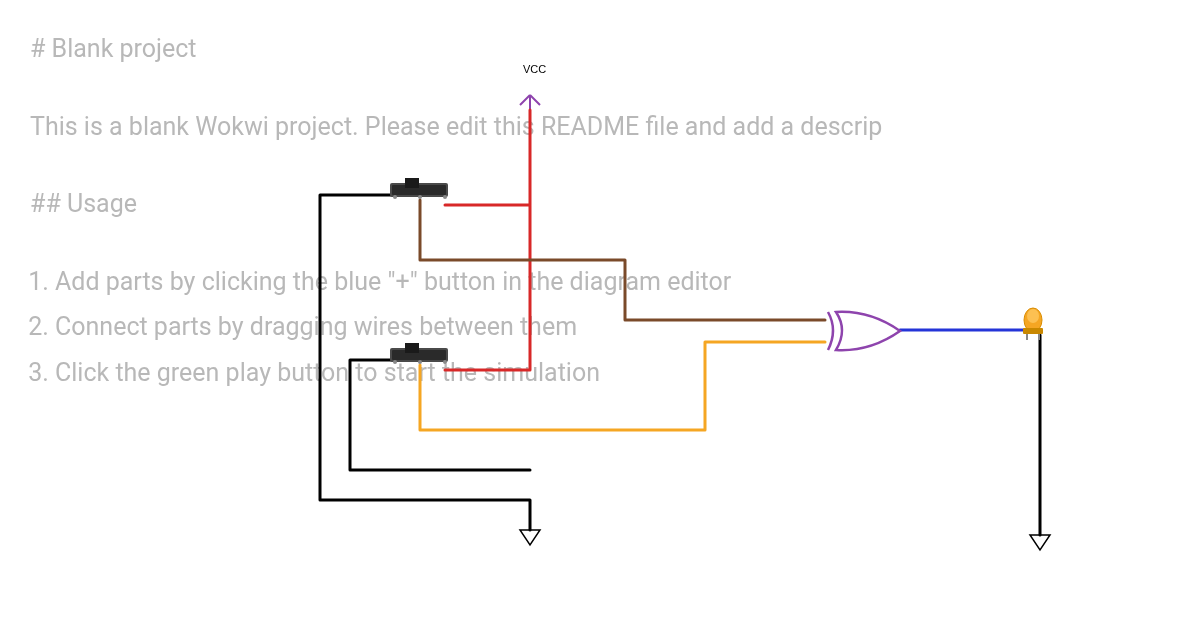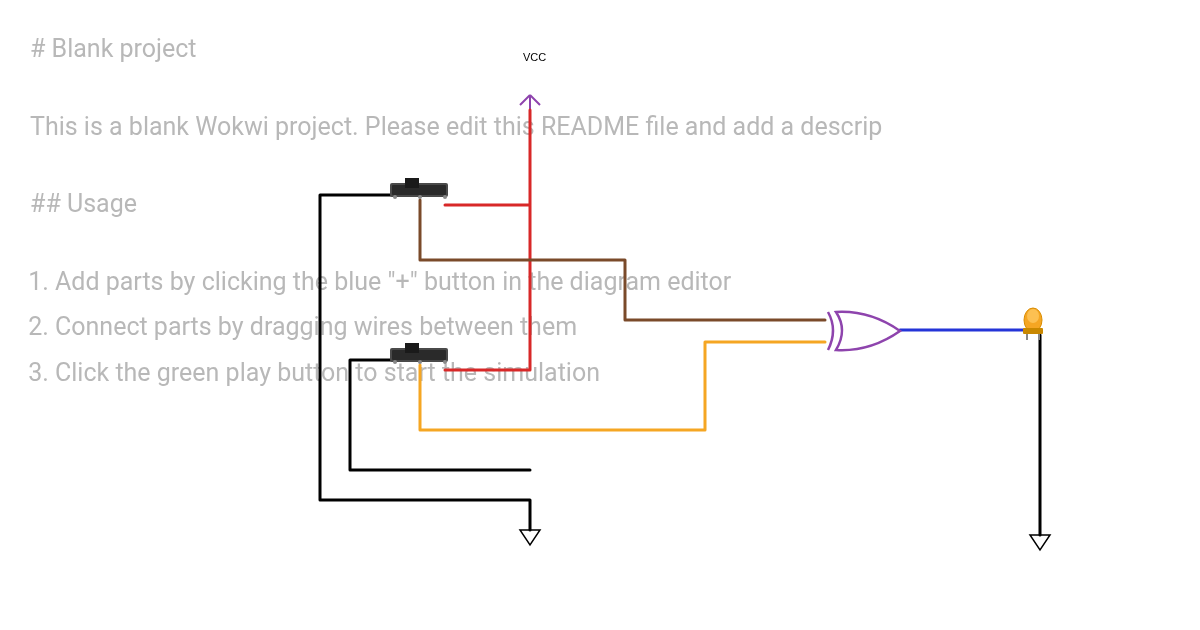--- a/index.html
+++ b/index.html
@@ -68,21 +68,21 @@
   <h1># Blank project</h1>
   <p>This is a blank Wokwi project. Please edit this README file and add a descrip</p>
   <h2>## Usage</h2>
   <ol>
     <li>Add parts by clicking the blue "+" button in the diagram editor</li>
     <li>Connect parts by dragging wires between them</li>
     <li>Click the green play button to start the simulation</li>
   </ol>
 </div>
 
-<div class="vcc-label" style="left:523px; top:51px;">VCC</div>
+<div class="vcc-label" style="left:523px; top:63px;">VCC</div>
 
 <svg class="diagram" viewBox="0 0 1200 630">
 
   <g>
     <path d="M 530 95 L 520 105 M 530 95 L 540 105 M 530 95 L 530 110" stroke="#8e44ad" stroke-width="2" fill="none"></path>
   </g>
 
   <g>
     <path d="M 530 530 L 520 530 L 530 545 L 540 530 Z" stroke="#000" stroke-width="1.5" fill="none"></path>
   </g>

